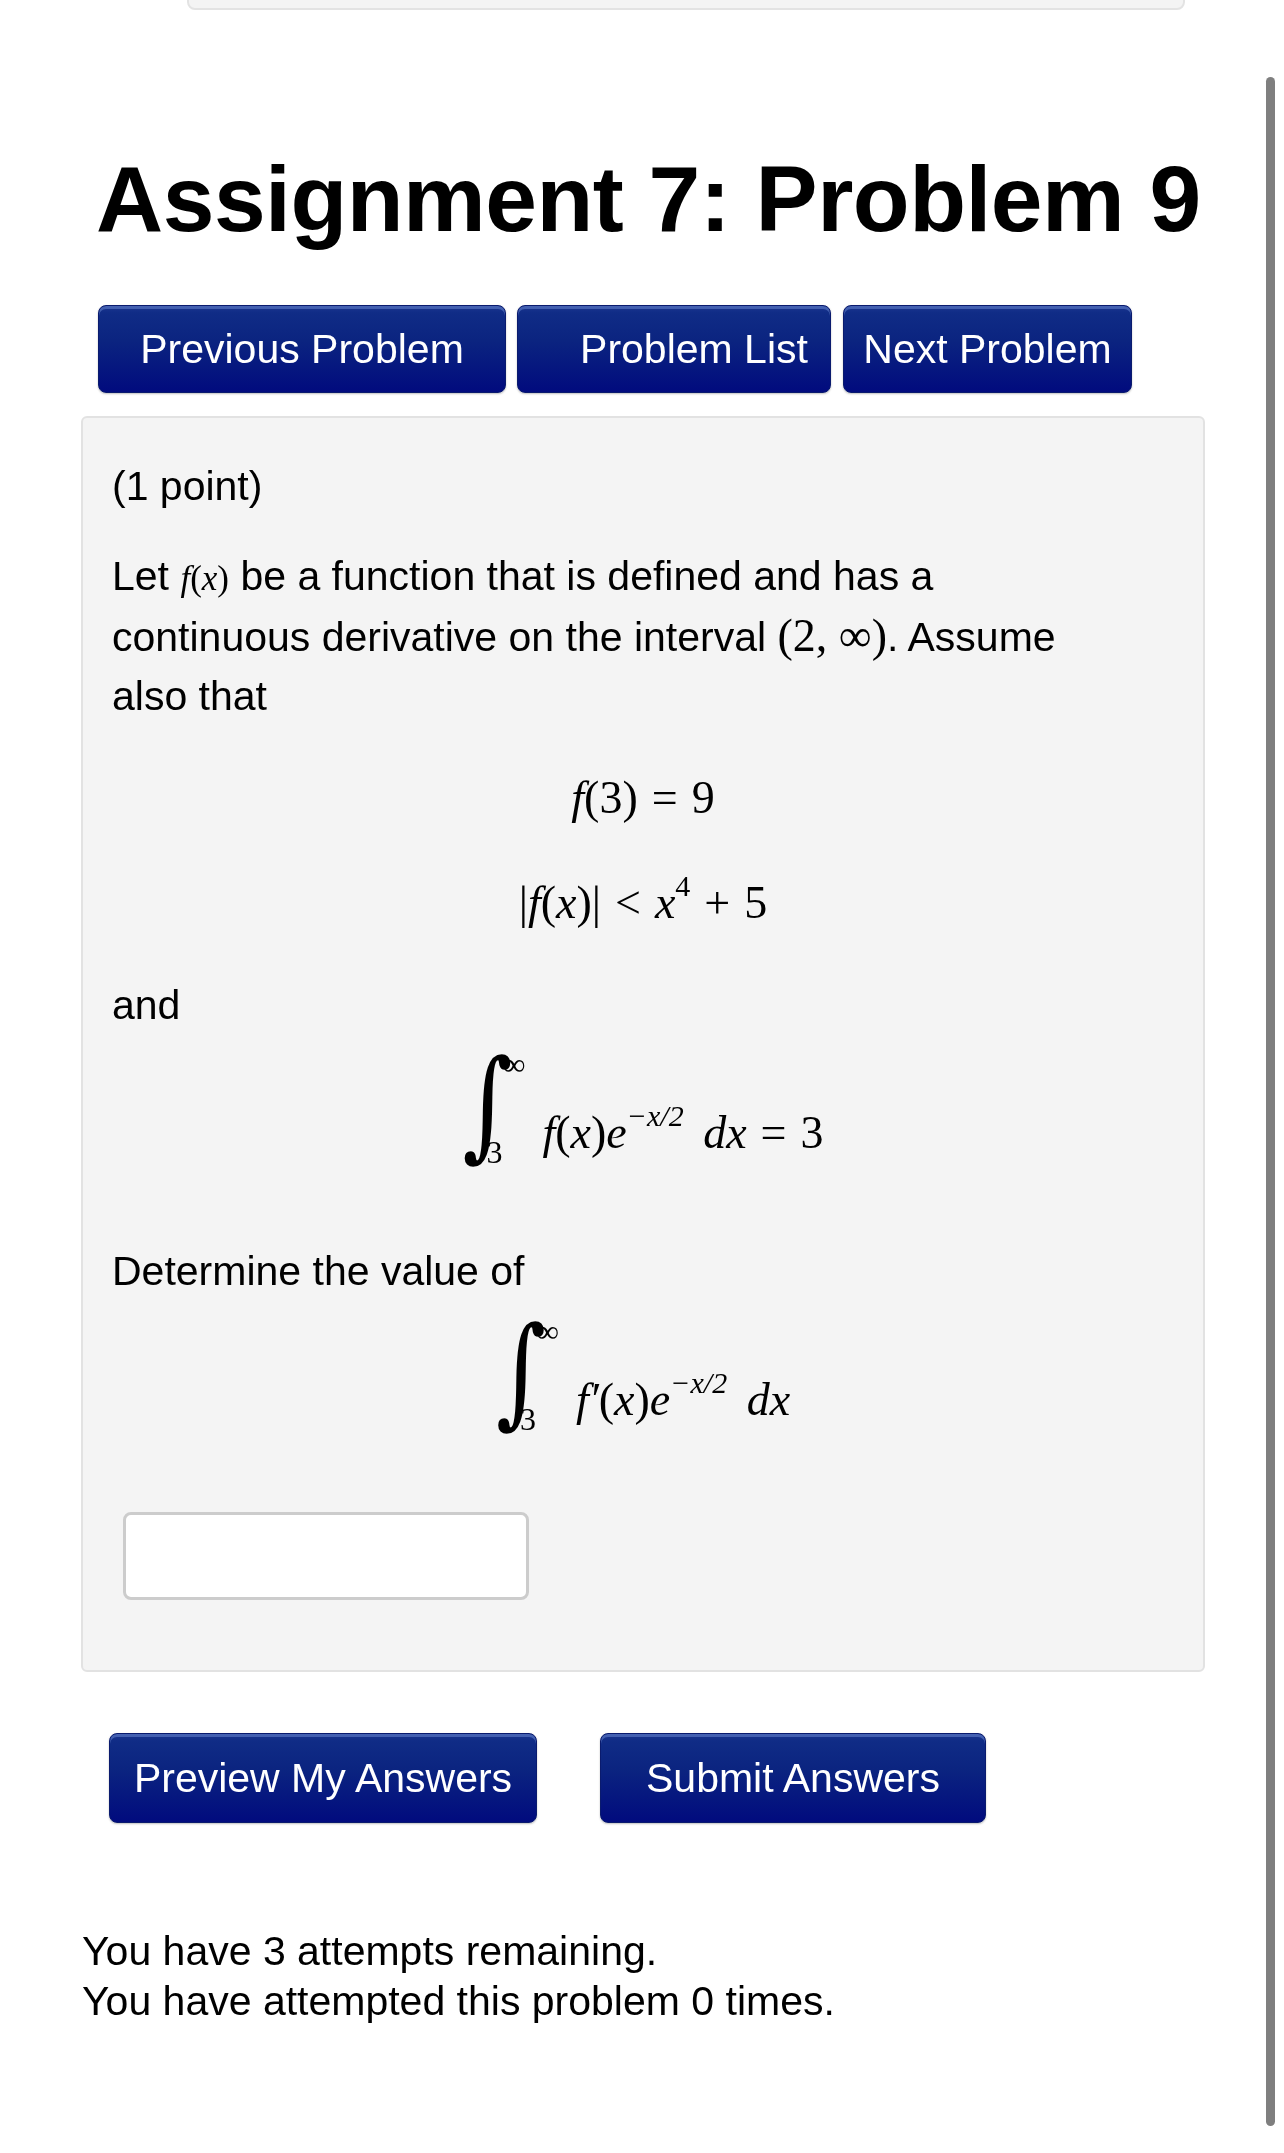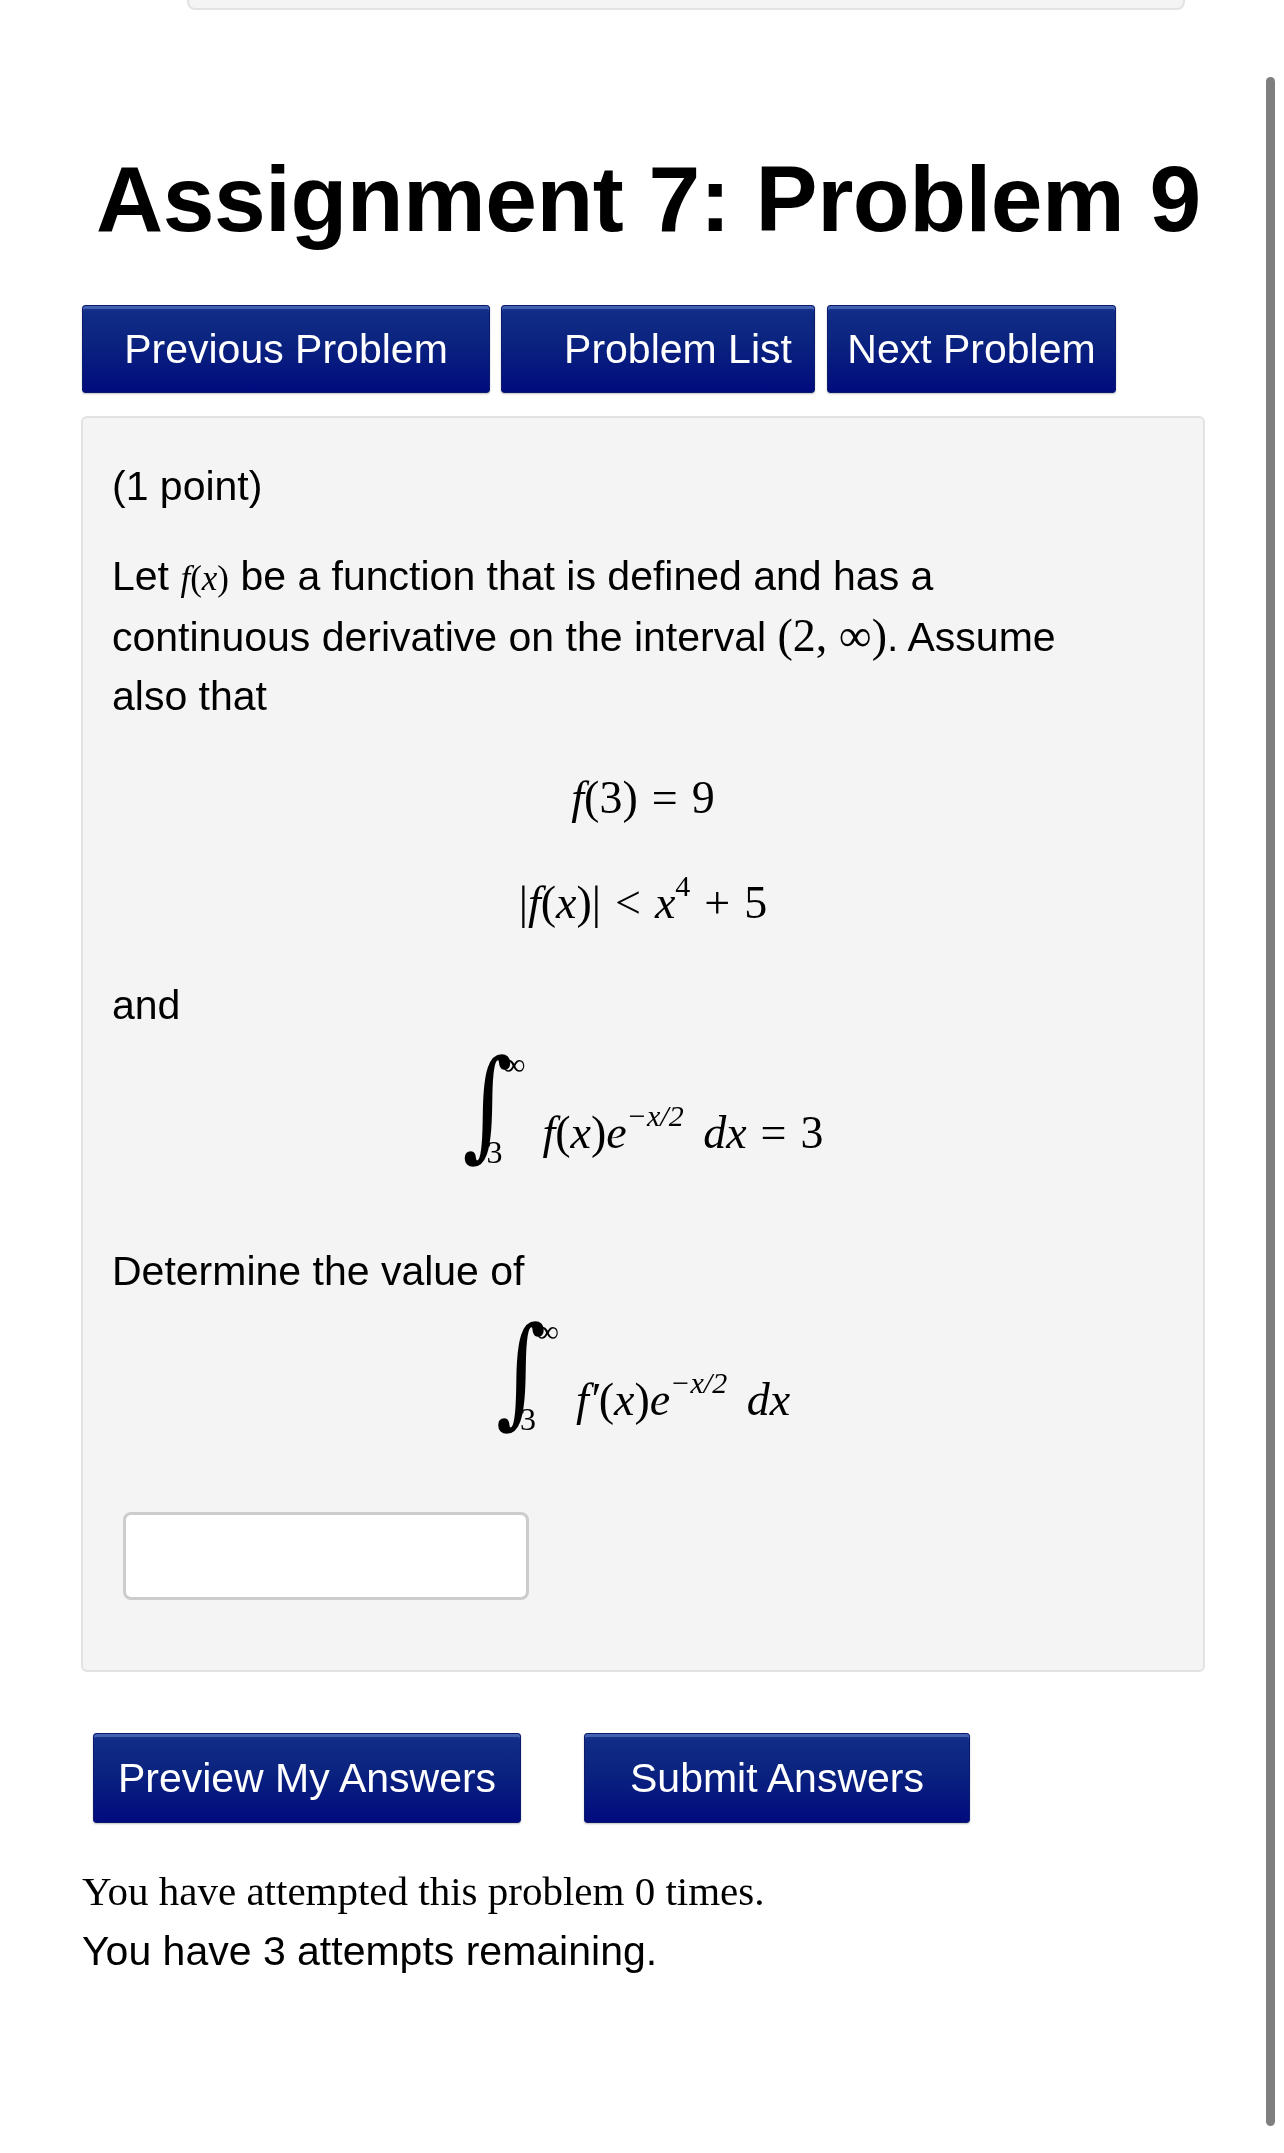--- a/index.html
+++ b/index.html
@@ -14,24 +14,24 @@
     background:#f4f4f4; border:2px solid #e3e3e3; border-radius:8px;
     box-sizing:border-box;
   }
   .title {
     left:80px; top:128px; font-size:93px; font-weight:bold; line-height:110px;
     white-space:nowrap; letter-spacing:-0.5px;
   }
   .btn {
     position:absolute; box-sizing:border-box;
     background:linear-gradient(#1b3590 0%, #102c86 8%, #0b2480 40%, #010b7e 100%);
-    border:1px solid #0a1b6e; border-radius:3px;
+    border:1px solid #0a1b6e; border-radius:8px;
     color:#fff; font-size:41px; line-height:86px; text-align:center;
     box-shadow: inset 0 3px 0 rgba(120,150,220,0.45), 0 1px 2px rgba(0,0,0,0.25);
-    white-space:nowrap; cursor:pointer;
+    white-space:nowrap; cursor:pointer;margin-left:16px;
   }
   .problem-box {
     left:81px; top:416px; width:1124px; height:1256px;
     background:#f4f4f4; border:2px solid #e2e2e2; border-radius:6px; box-sizing:border-box;
   }
   .txt { position:absolute; font-size:41px; line-height:60px; white-space:nowrap; }
   .math { font-family:"Liberation Serif", serif; }
   .mi { font-family:"Liberation Serif", serif; font-style:italic; }
   .mn { font-family:"Liberation Serif", serif; font-style:normal; }
   .mline {
@@ -117,16 +117,16 @@
     <span class="mi">f′</span>(<span class="mi">x</span>)<span class="mi">e</span><sup class="s mi">−x/2</sup>
     <span class="mi" style="padding-left:8px;">dx</span>
   </span>
 </div>
 
 <input class="abs answer-input" type="text" placeholder="" style="">
 
 <div class="btn" style="left:93px; top:1733px; width:428px; height:90px; line-height:88px;">Preview My Answers</div>
 <div class="btn" style="left:584px; top:1733px; width:386px; height:90px; line-height:88px;">Submit Answers</div>
 
-<div class="txt" style="left:82px; top:1861px;font-family:Liberation Serif, serif;">You have attempted this problem 0 times.</div>
+<div class="txt" style="left:82px; top:1971px;">You have attempted this problem 0 times.</div>
 <div class="txt" style="left:82px; top:1921px;">You have 3 attempts remaining.</div>
 
 <div class="abs scrollbar"></div>
 
 </body></html>

